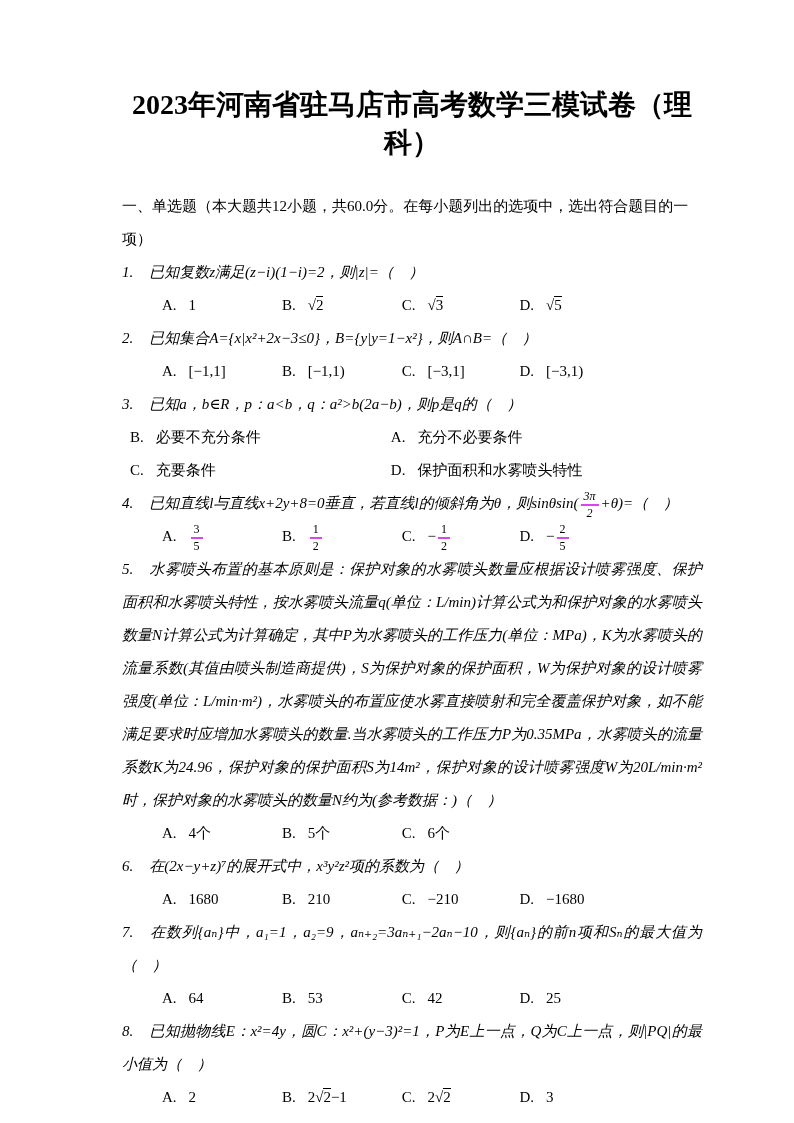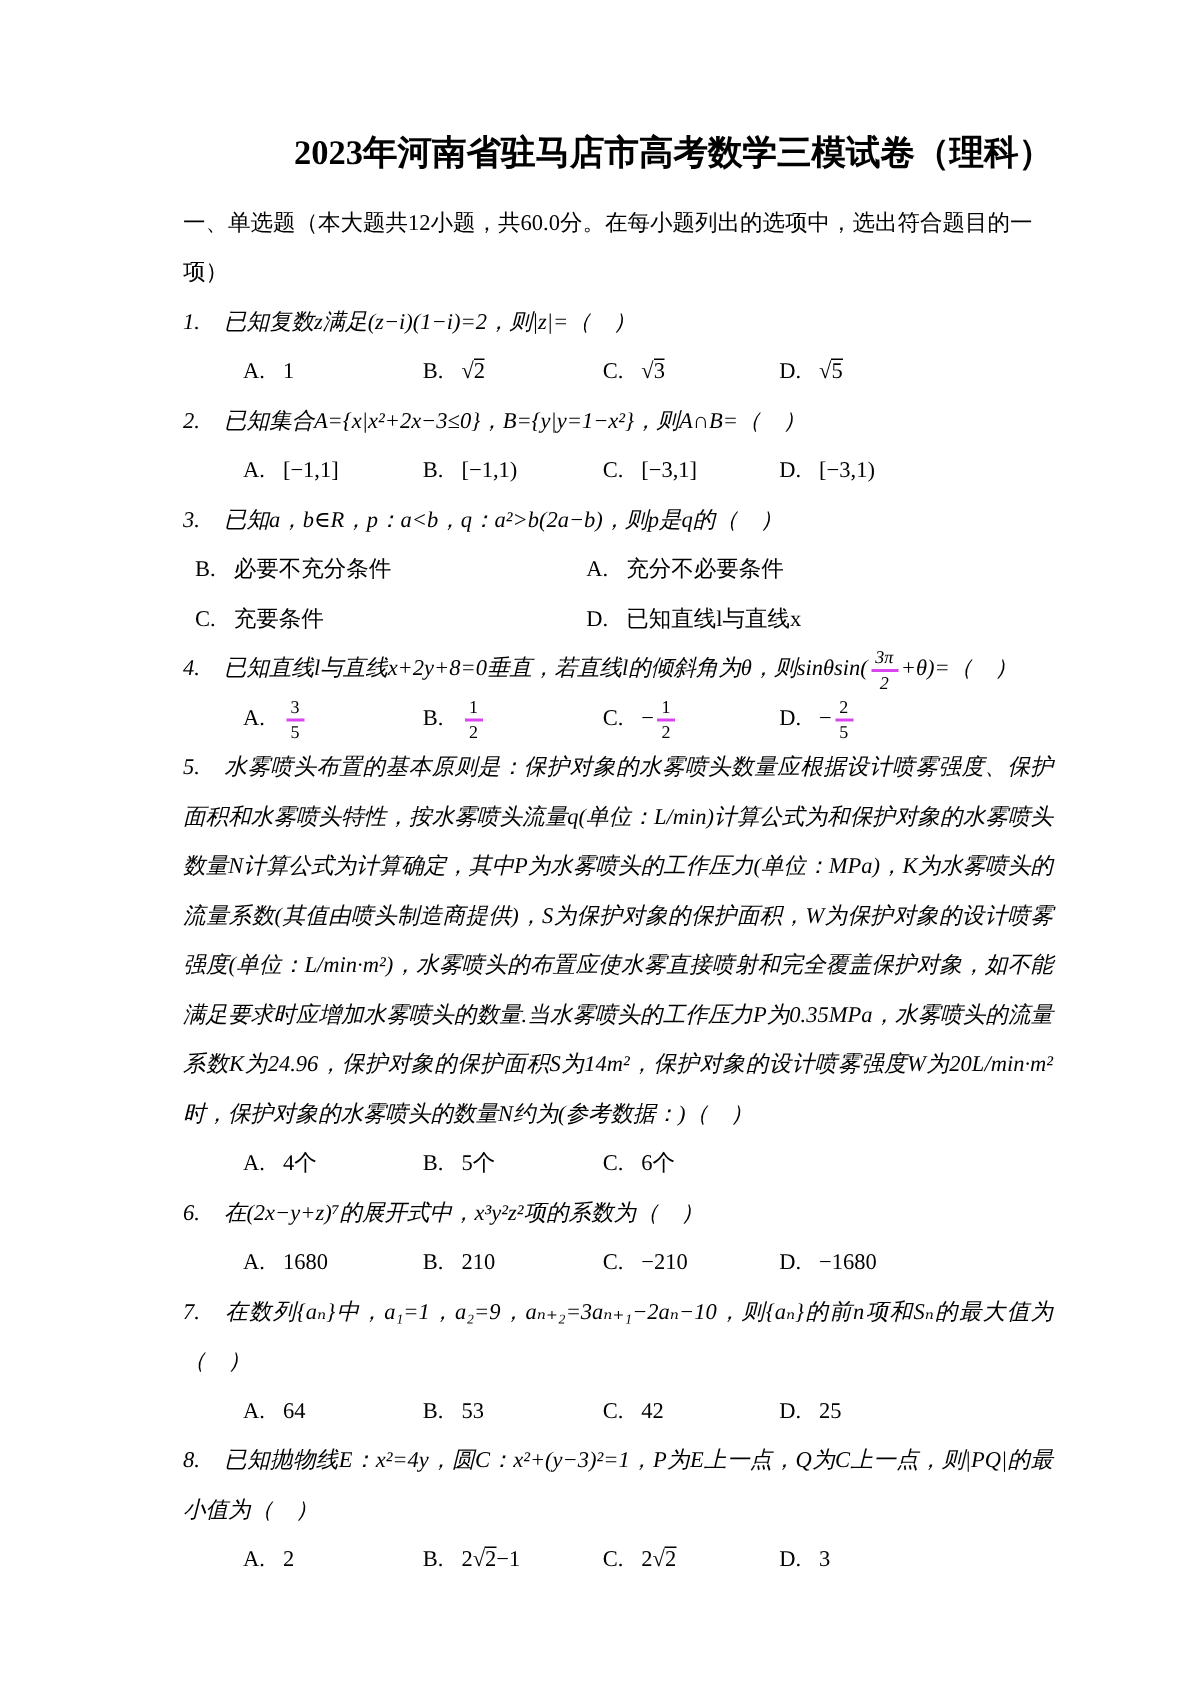--- a/index.html
+++ b/index.html
@@ -3,21 +3,21 @@
 <meta charset="utf-8">
 <style>
   * { margin:0; padding:0; box-sizing:border-box; }
   html, body { background:#ffffff; }
   body {
     width:794px; min-height:1123px;
     font-family:"Liberation Serif","DejaVu Serif",serif;
     color:#000; font-size:15px;
   }
   .page { width:794px; min-height:1123px; padding:86px 92px 60px 122px; background:#fff; }
-  .title { text-align:right; font-size:23px; font-weight:bold; margin-bottom:16px; }
+  .title { text-align:center; font-size:28px; font-weight:bold; margin-bottom:28px; }
   .section { line-height:2.2; }
   .stem { line-height:2.2; text-align:justify;font-style:italic; }
   .qnum { margin-right:16px; }
   .options { display:grid; line-height:2.2; padding-left:8px; }
   .cols4 { grid-template-columns:22.2% 22.2% 21.8% auto;margin-left:32px; }
   .cols2 { grid-template-columns:45.6% auto; }
   .option { white-space:nowrap; }
   .olabel { margin-right:12px; }
   .frac { display:inline-flex; flex-direction:column; text-align:center;
           vertical-align:middle; line-height:1.2; font-size:12px; padding:0 2px; }
@@ -54,21 +54,21 @@
       <span class="option"><span class="olabel">D.</span><span>[−3,1)</span></span>
     </div>
   </section>
 
   <section class="question">
     <p class="stem"><span class="qnum">3.</span><span>已知a，b∈R，p：a&lt;b，q：a²&gt;b(2a−b)，则p是q的（　）</span></p>
     <div class="options cols2">
       <span class="option"><span class="olabel">B.</span><span>必要不充分条件</span></span>
       <span class="option"><span class="olabel">A.</span><span>充分不必要条件</span></span>
       <span class="option"><span class="olabel">C.</span><span>充要条件</span></span>
-      <span class="option"><span class="olabel">D.</span><span>已知直线l与直线x</span></span>
+      <span class="option"><span class="olabel">D.</span><span>保护面积和水雾喷头特性</span></span>
     </div>
   </section>
 
   <section class="question">
     <p class="stem"><span class="qnum">4.</span><span>已知直线l与直线x+2y+8=0垂直，若直线l的倾斜角为θ，则sinθsin(</span><span class="frac">
           <span class="fnum">3π</span>
           <span class="fden">2</span>
         </span><span>+θ)=（　）</span></p>
     <div class="options cols4">
       <span class="option"><span class="olabel">A.</span><span></span><span class="frac">

